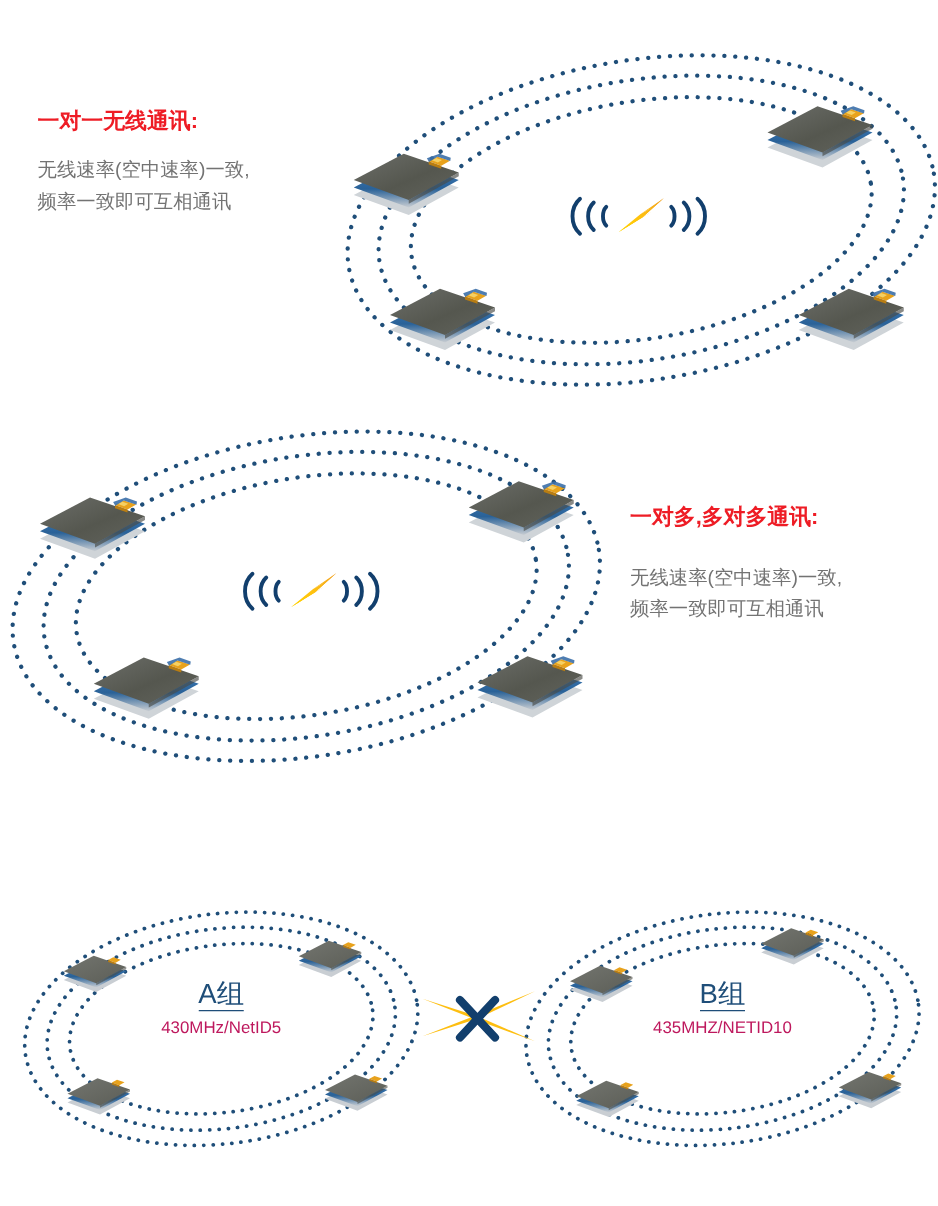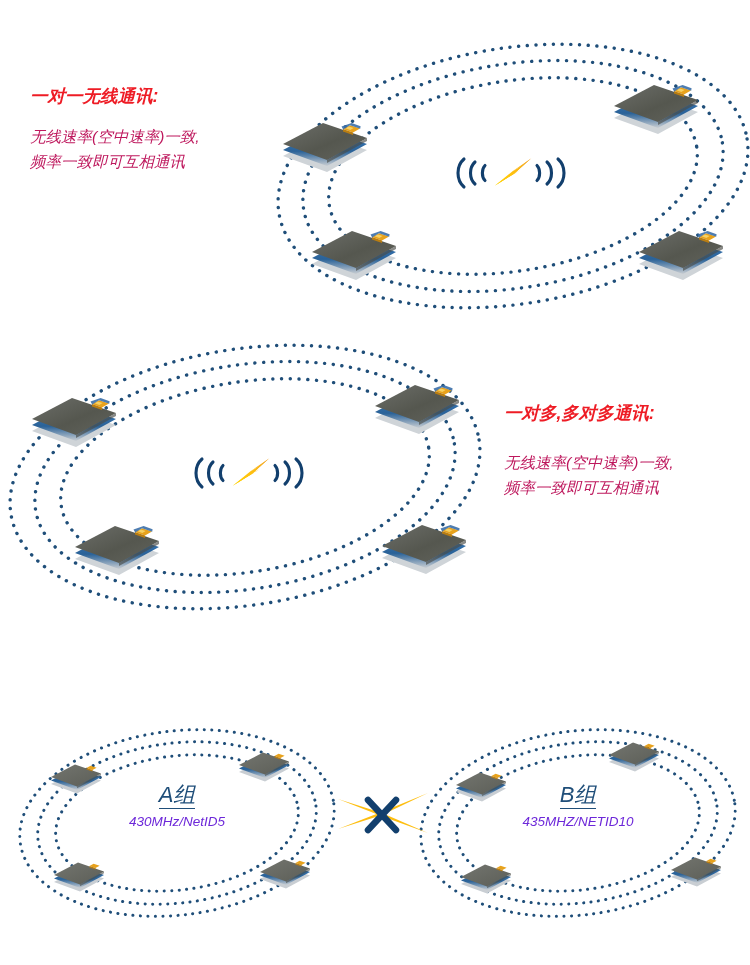--- a/index.html
+++ b/index.html
@@ -11,32 +11,32 @@
   body {
     font-family: "Liberation Sans", "DejaVu Sans", sans-serif;
   }
   #page {
     position: relative;
     width: 750px;
     height: 965px;
     background: #ffffff;
     overflow: hidden;
   }
-  .abs { position: absolute; font-style: italic; }
+  .abs { position: absolute; }
 
   
   .note-title {
     color: #ee1c25;
     font-weight: bold;
     font-size: 17.5px;
     line-height: 1.2;
     white-space: nowrap;
   }
   .note-line {
-    color: #be185d;
+    color: #737373;
     font-size: 15.5px;
     line-height: 1.62;
     white-space: nowrap;
   }
   .section-head {
     color: #ee1c25;
     font-size: 19.5px;
     line-height: 1.2;
     white-space: nowrap;
     letter-spacing: 0.2px;
@@ -47,21 +47,21 @@
     color: #1f4e79;
     font-size: 22px;
     line-height: 1.1;
     text-align: center;
     border-bottom: 1.4px solid #1f4e79;
     display: inline-block;
     padding-bottom: 1px;
     white-space: nowrap;
   }
   .group-freq {
-    color: #6d28d9;
+    color: #be185d;
     font-size: 13.5px;
     line-height: 1.1;
     white-space: nowrap;
     margin-top: 6px;
   }
   .group-caption {
     text-align: center;
     width: 240px;
   }
 

